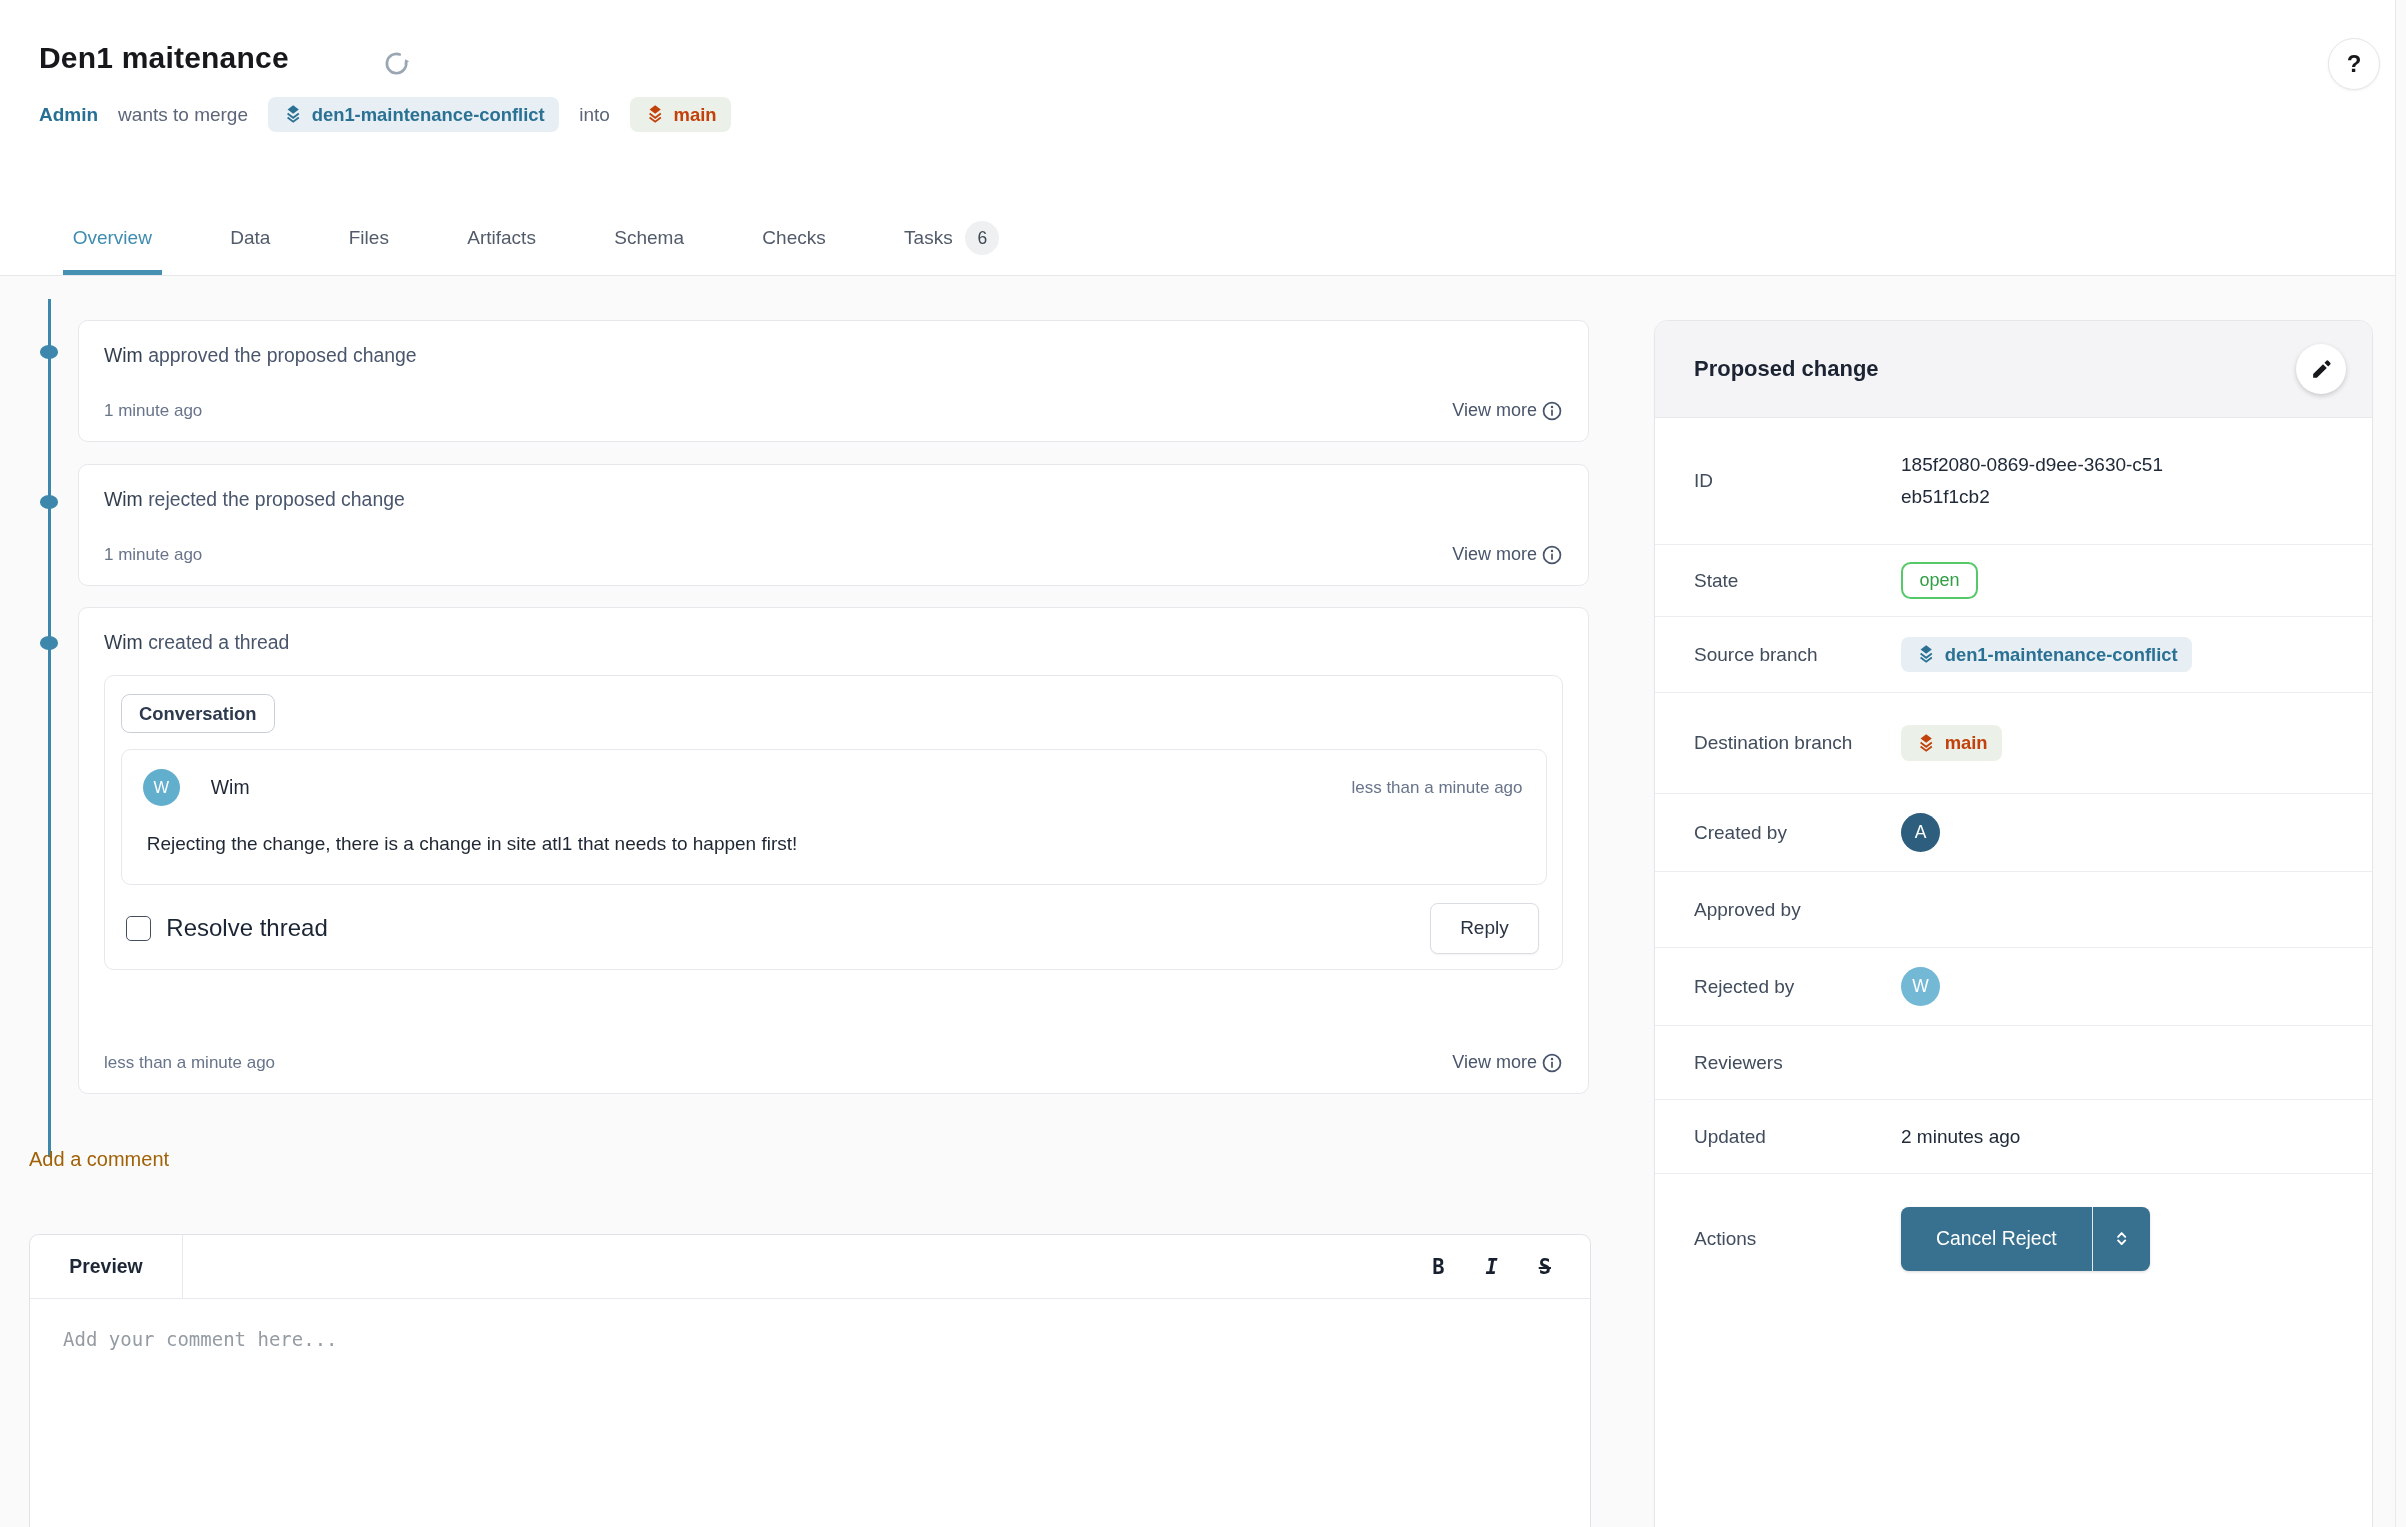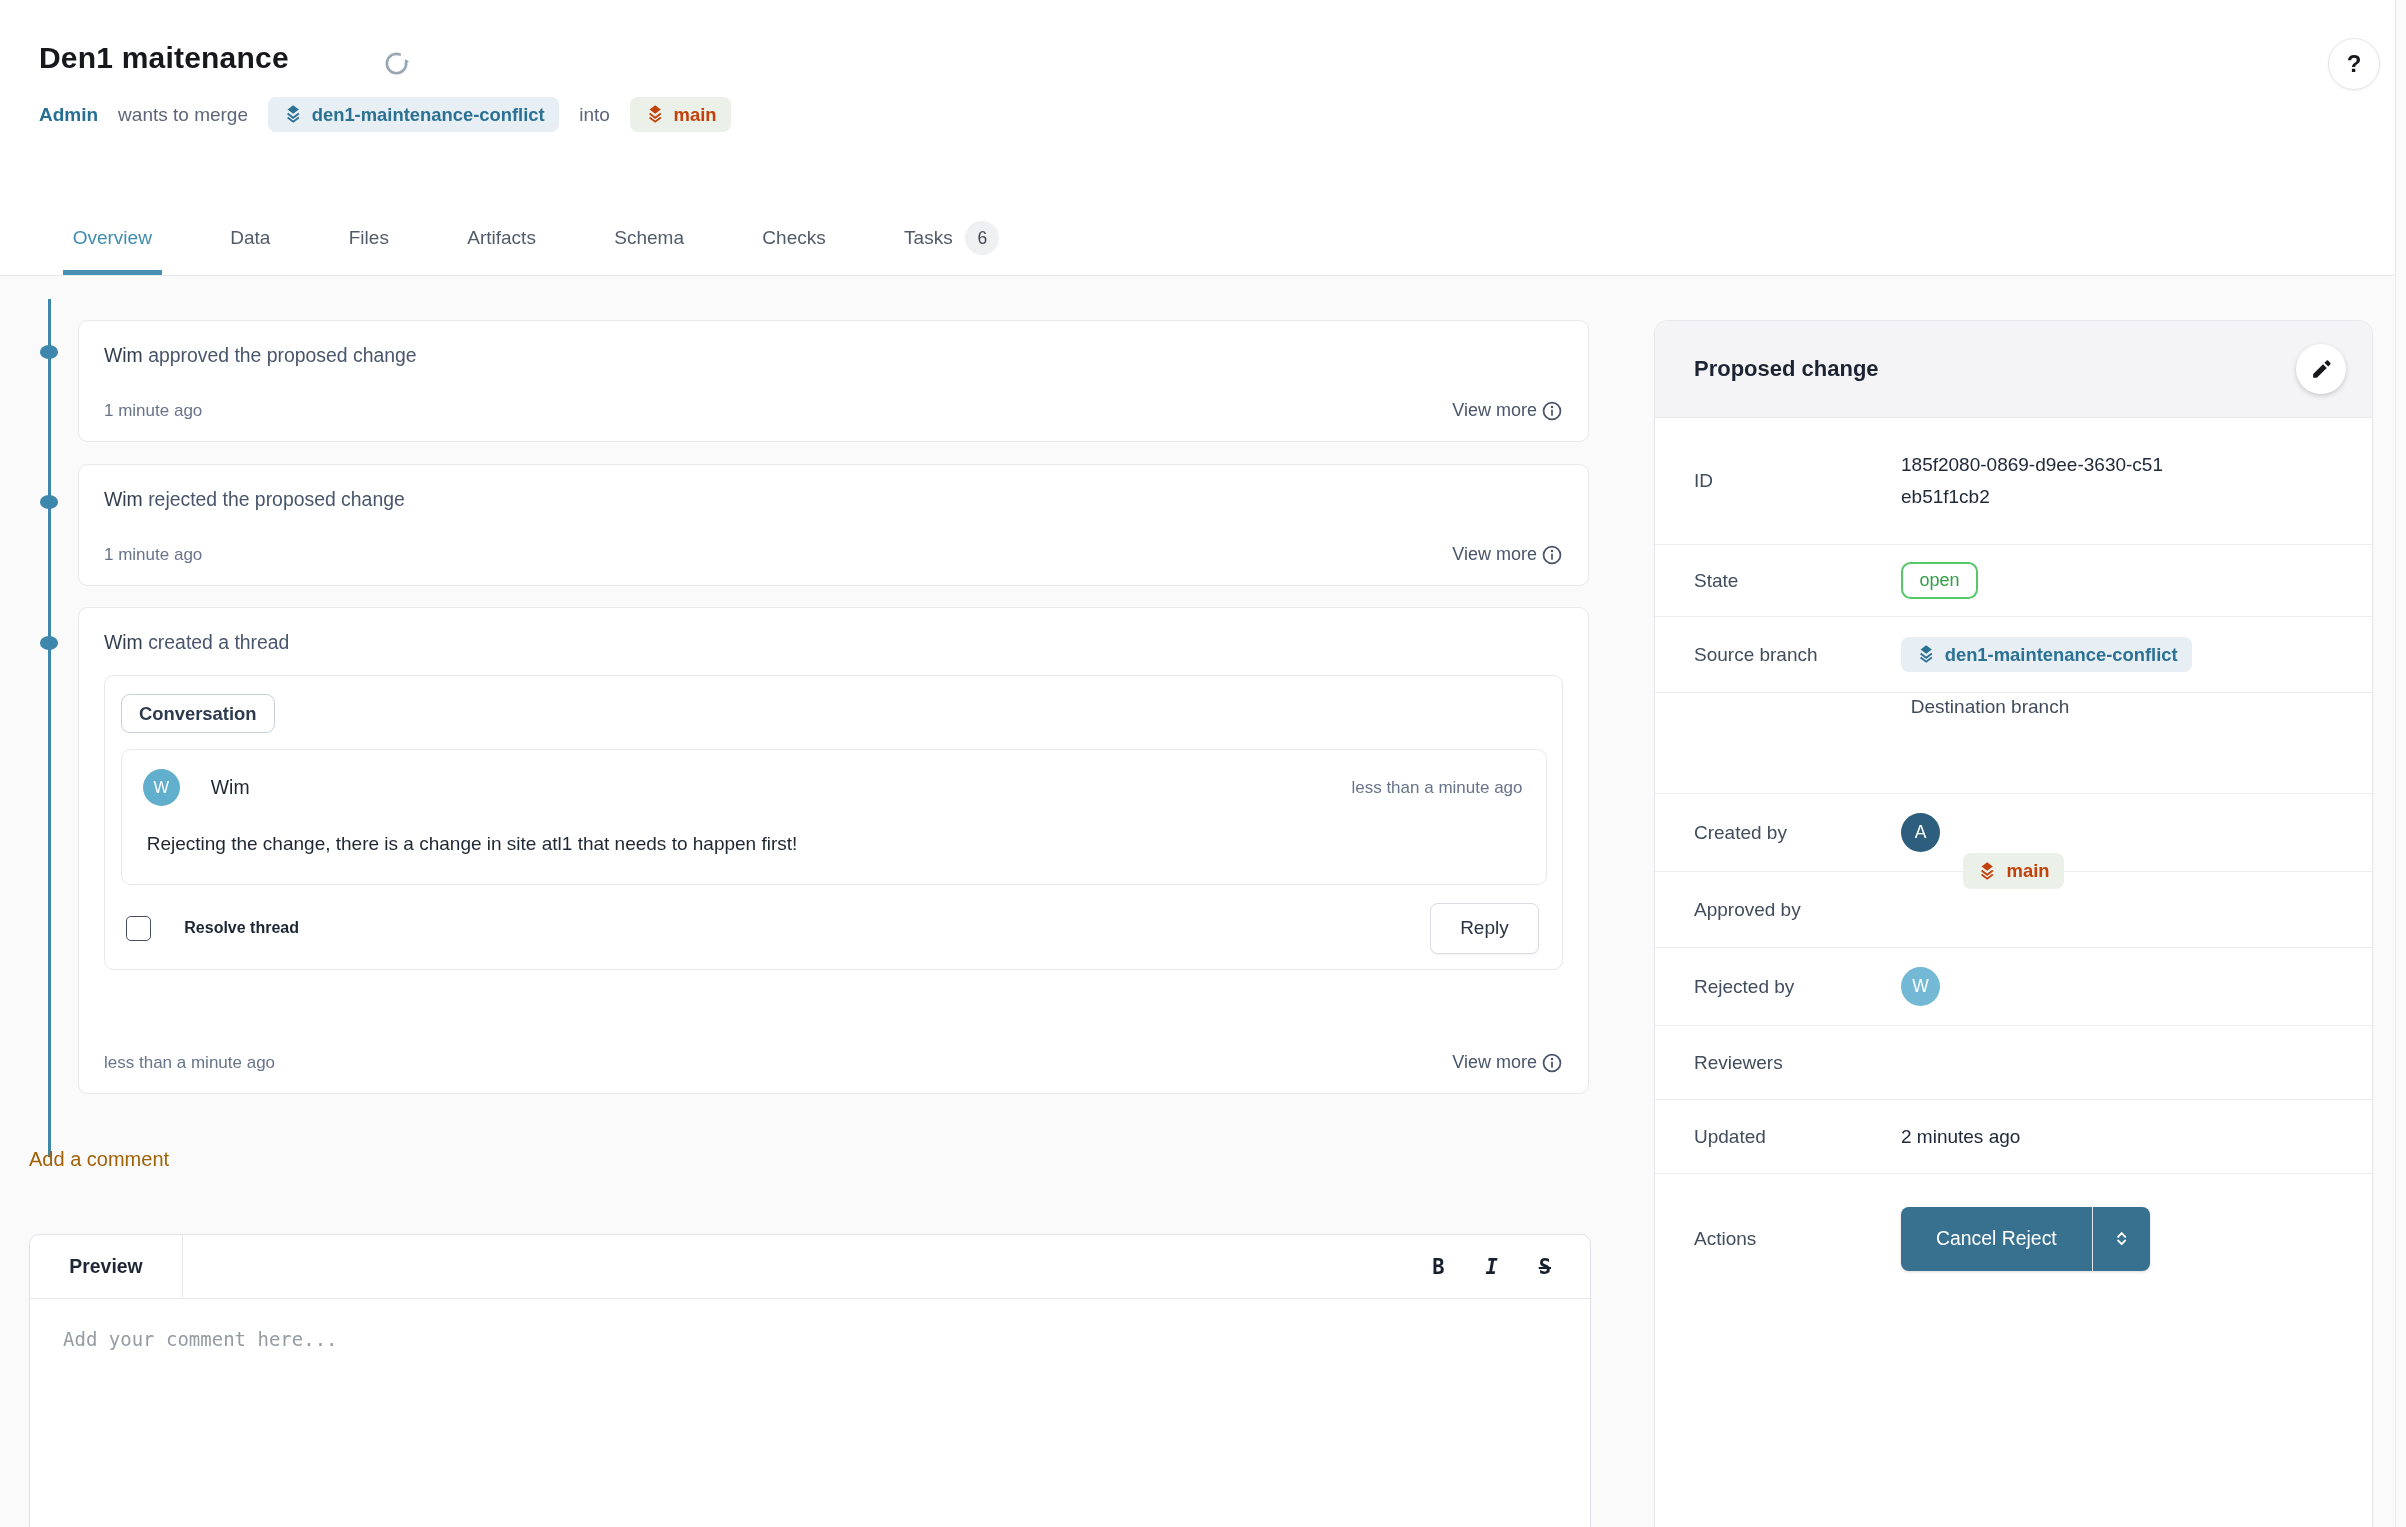--- a/index.html
+++ b/index.html
@@ -96,21 +96,21 @@
     border-radius:50%; color:#fff; display:flex; align-items:center; justify-content:center; font-weight:500;
   }
   .avatar.w-thread { width:37px; height:37px; background:#62aecd; font-size:16.5px; }
   .msg-author { margin-left:31px; font-size:19.4px; font-weight:500; color:#1e2735; }
   .msg-time { margin-left:auto; font-size:17px; color:#68748a; }
   .msg-body { margin-top:27px; margin-left:3.9px; font-size:19px; color:#1f2733; }
   .resolve-row { margin-top:17.5px; display:flex; align-items:center; padding:0 7.8px 0 5.8px; }
   .checkbox {
     width:25px; height:25px; border:1.9px solid #434e5e; border-radius:4.9px; background:#fff; cursor:pointer;
   }
-  .resolve-label { margin-left:33px; font-size:16px; color:#1b2534;font-weight:bold; }
+  .resolve-label { margin-left:15px; font-size:24px; color:#1b2534; }
   .reply-btn {
     margin-left:auto; padding:13.6px 29px; font-size:19px; font-weight:500; color:#2a3342;
     background:#fff; border:1px solid #d9dde3; border-radius:7.8px;
     box-shadow:0 1px 1.9px rgba(0,0,0,.05); cursor:pointer;
   }
 
   
   .comment-heading { position:absolute; left:29px; top:1148px; font-size:20px; font-weight:400; color:#a16207; }
   .comment-panel {
     position:absolute; left:29px; top:1234px; width:1562px; height:543px;
@@ -169,21 +169,21 @@
   }
   .actions-main { display:flex; align-items:center; padding:0 35px; color:#fff; font-size:19.4px; font-weight:500; }
   .actions-caret {
     width:58px; display:flex; align-items:center; justify-content:center;
     border-left:1px solid rgba(255,255,255,.85);
   }
 
   
   .scrollbar { position:absolute; right:0; top:0; width:11.6px; height:1527px; background:#fafafa; border-left:1px solid #e9e9e9; }
 
-  .r-id{height:127px;} .r-state{height:72px;} .r-src{height:76px;} .r-dest{height:101px;flex-direction:column;}
+  .r-id{height:127px;} .r-state{height:72px;} .r-src{height:76px;} .r-dest{height:101px;}
   .r-created{height:78px;} .r-approved{height:76px;} .r-rejected{height:78px;}
   .r-reviewers{height:74px;} .r-updated{height:74px;} .r-actions{height:129px; border-bottom:none;}
 </style>
 </head>
 <body>
 
 <svg width="0" height="0" style="position:absolute">
   <defs>
     <g id="branch-icon-shape">
       <path d="M12 1.6 L18.6 6.6 L12 11.4 L5.4 6.6 Z" fill="currentColor"></path>

